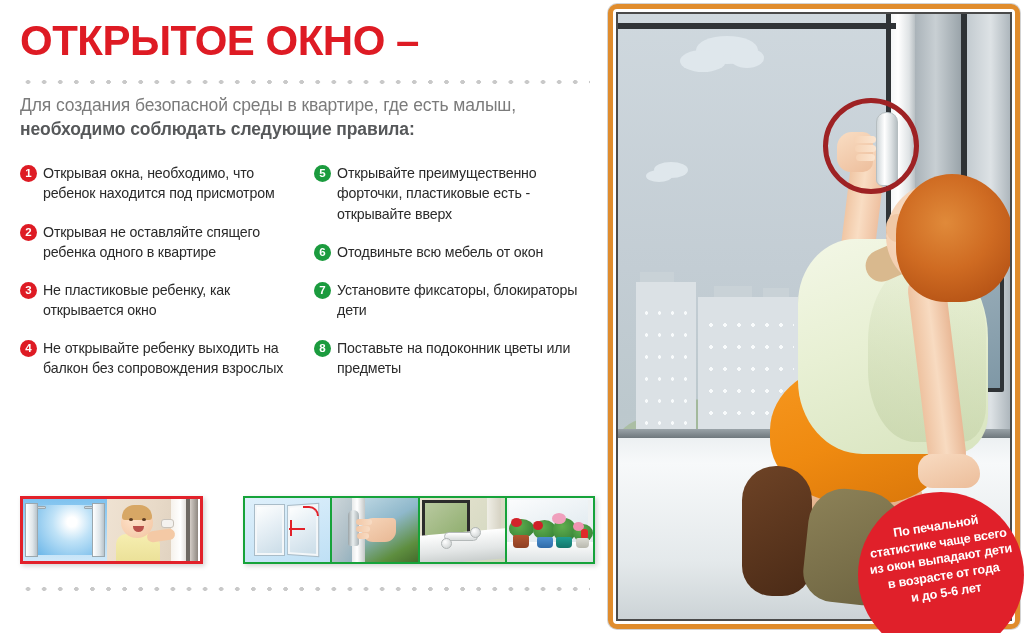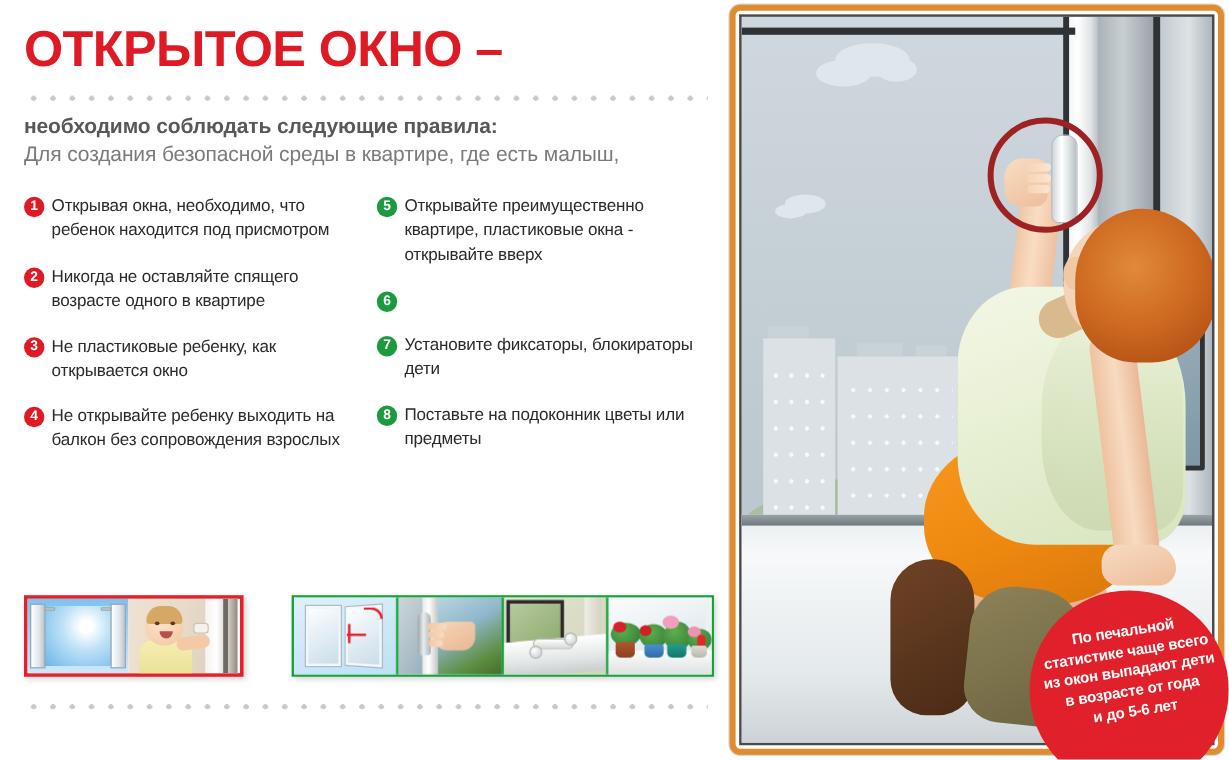--- a/index.html
+++ b/index.html
@@ -585,52 +585,53 @@
 
   <div id="left-col">
 
     <div id="title-block">
       <div class="title-line" id="title-line-1">ОТКРЫТОЕ ОКНО –</div>
     </div>
 
     <div class="dot-divider"></div>
 
     <div id="subtitle-block">
+      <div id="subtitle-line-1">Для создания безопасной среды в квартире, где есть малыш,</div>
       <div id="subtitle-line-2">необходимо соблюдать следующие правила:</div>
-      <div id="subtitle-line-1">Для создания безопасной среды в квартире, где есть малыш,</div>
     </div>
 
     <div id="rules">
 
       <div class="rules-col" id="rules-col-left">
         <div class="rule">
           <div class="rule-badge badge-red">1</div>
           <div class="rule-text">Открывая окна, необходимо, что ребенок находится под присмотром</div>
         </div>
         <div class="rule">
           <div class="rule-badge badge-red">2</div>
-          <div class="rule-text">Никогда не оставляйте спящего возрасте одного в квартире</div>
+          <div class="rule-text">Открывая не оставляйте спящего ребенка одного в квартире</div>
         </div>
         <div class="rule">
           <div class="rule-badge badge-red">3</div>
           <div class="rule-text">Не пластиковые ребенку, как открывается окно</div>
         </div>
         <div class="rule">
           <div class="rule-badge badge-red">4</div>
           <div class="rule-text">Не открывайте ребенку выходить на балкон без сопровождения взрослых</div>
         </div>
       </div>
 
       <div class="rules-col" id="rules-col-right">
         <div class="rule">
           <div class="rule-badge badge-green">5</div>
-          <div class="rule-text">Открывайте преимущественно квартире, пластиковые окна - открывайте вверх</div>
+          <div class="rule-text">Открывайте преимущественно форточки, пластиковые есть - открывайте вверх</div>
         </div>
         <div class="rule">
           <div class="rule-badge badge-green">6</div>
+          <div class="rule-text">Отодвиньте всю мебель от окон</div>
         </div>
         <div class="rule">
           <div class="rule-badge badge-green">7</div>
           <div class="rule-text">Установите фиксаторы, блокираторы дети</div>
         </div>
         <div class="rule">
           <div class="rule-badge badge-green">8</div>
           <div class="rule-text">Поставьте на подоконник цветы или предметы</div>
         </div>
       </div>

